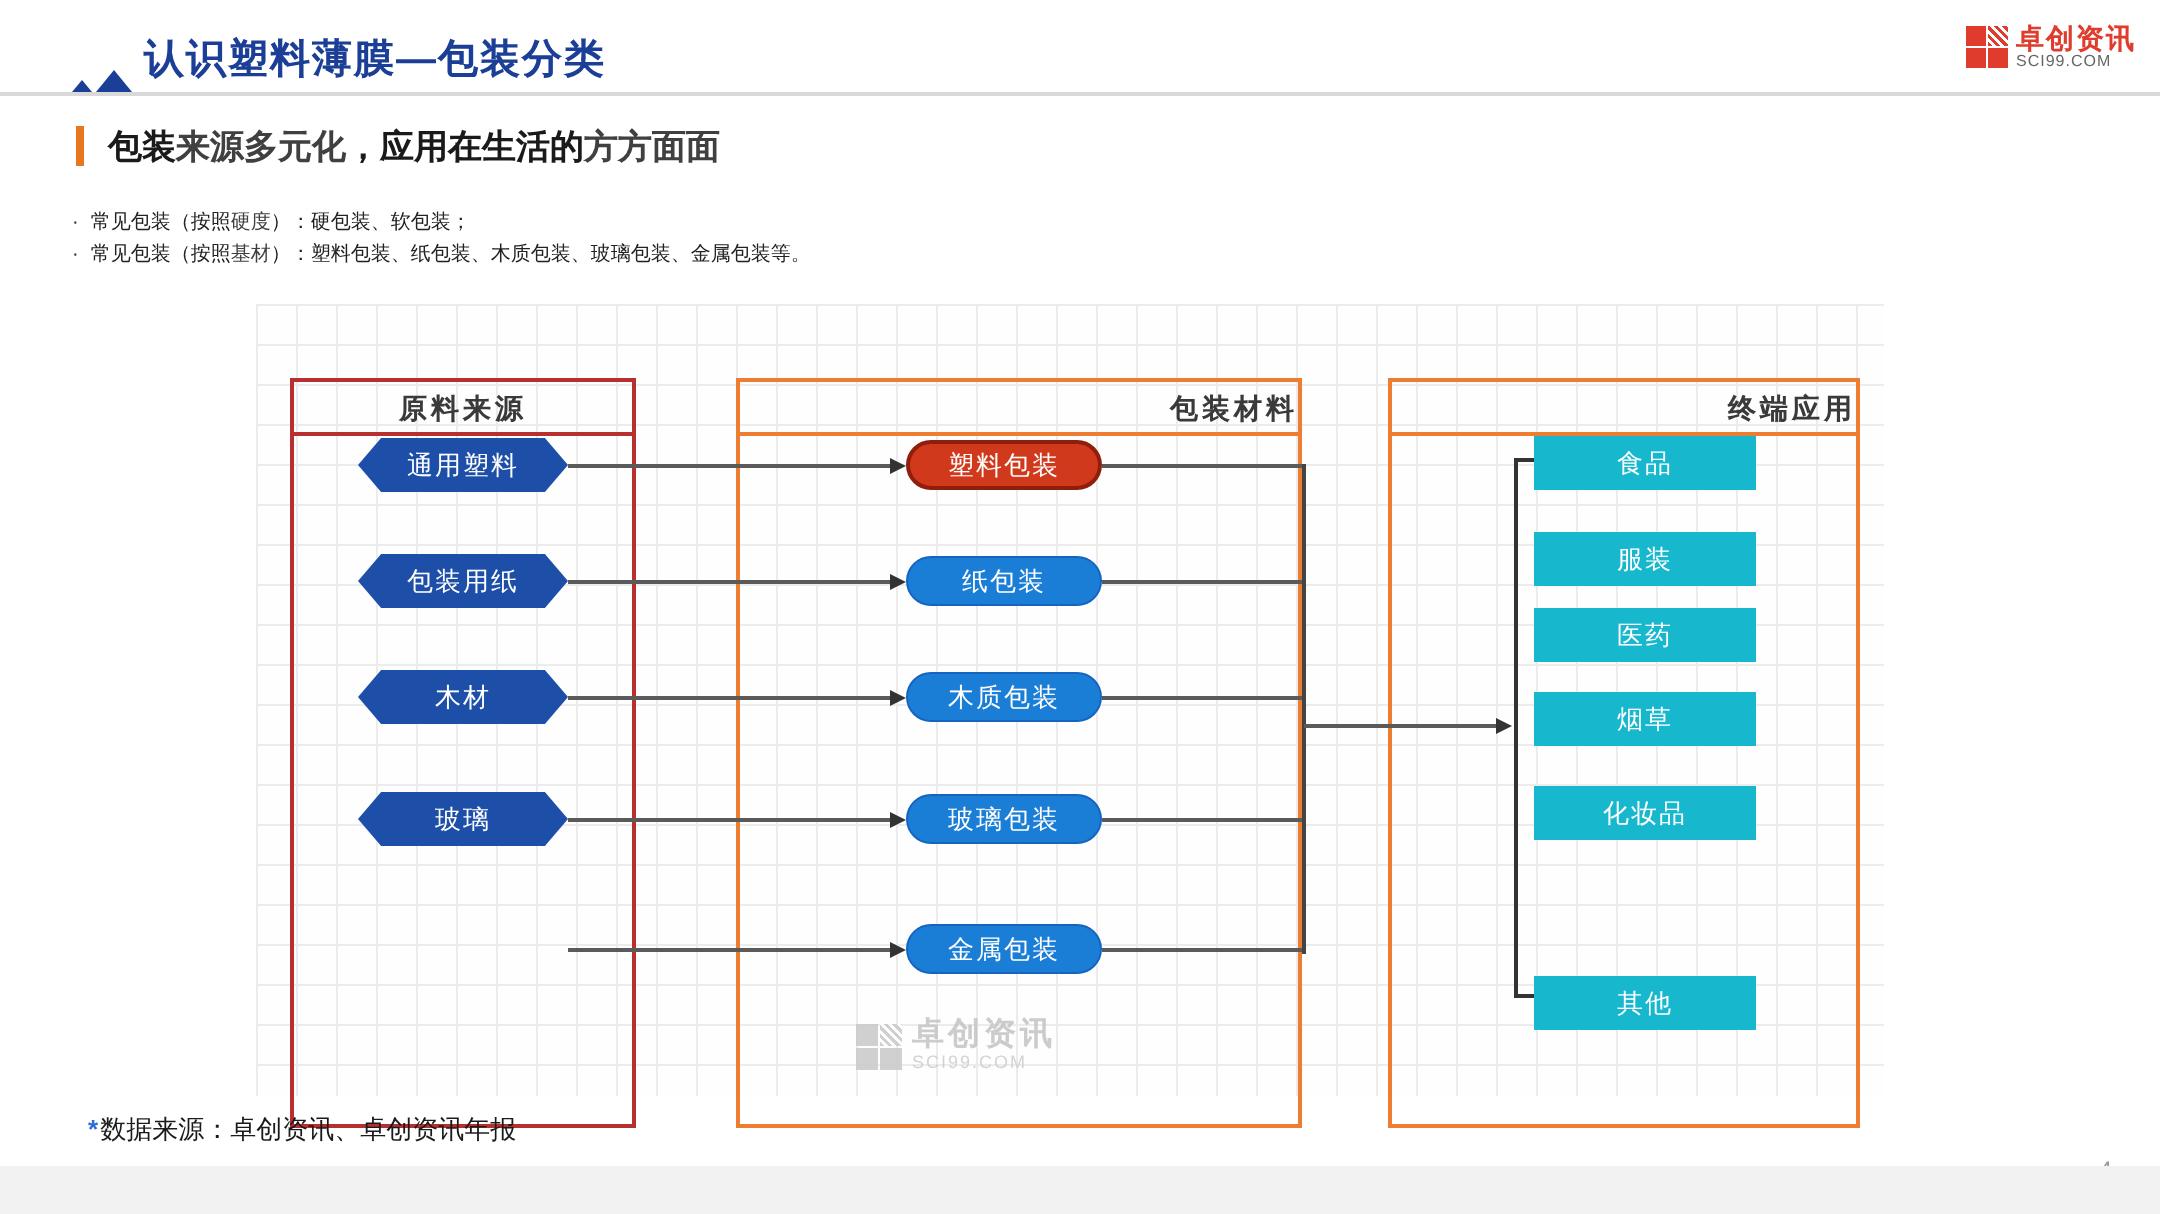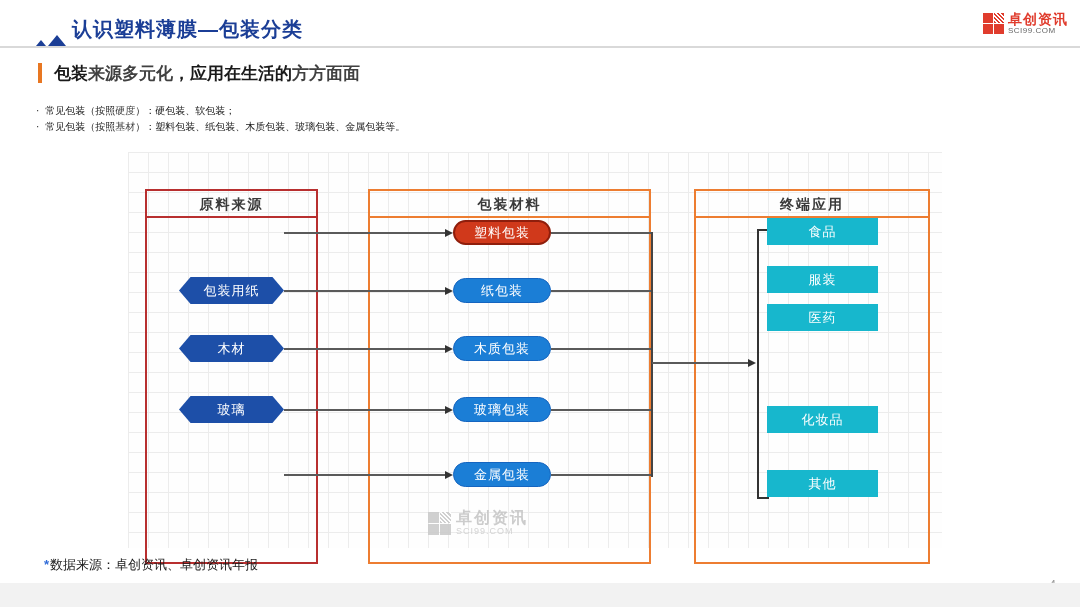--- a/index.html
+++ b/index.html
@@ -36,21 +36,21 @@
     background-image:linear-gradient(#ececec 1px, transparent 1px),
                      linear-gradient(90deg,#ececec 1px, transparent 1px);
     background-size:20px 20px; }
 
   .dbox { position:absolute; top:13px; height:375px; background:transparent;margin-top:24px; }
   .dbox-red { left:17px; width:173px; border:2px solid #b82f2f; }
   .dbox-red .dbox-title { border-bottom:2px solid #b82f2f; }
   .dbox-orange { border:2px solid #ed7d31; }
   .dbox-mid { left:240px; width:283px; }
   .dbox-right { left:566px; width:236px; }
-  .dbox-orange .dbox-title { border-bottom:2px solid #ed7d31; }
+  .dbox-orange .dbox-title { border-bottom:2px solid #ed7d31;text-align:right; }
   .dbox-title { height:27px; line-height:26px; text-align:center; font-size:14px; font-weight:bold; color:#3a3a3a; letter-spacing:2px; }
 
   .hex { position:absolute; left:51px; width:105px; height:27px; background:#1d4fa8; color:#fff;
     display:flex; align-items:center; justify-content:center; font-size:13px; letter-spacing:1px;
     clip-path:polygon(11% 0,89% 0,100% 50%,89% 100%,11% 100%,0 50%); }
 
   .pill { position:absolute; left:325px; width:98px; height:25px; border-radius:13px;
     background:#1b7ed6; border:1px solid #1565c0; color:#fff;
     display:flex; align-items:center; justify-content:center; font-size:13px; letter-spacing:1px; }
   .pill-red { background:#d0391b; border:2px solid #8f1e0c; }
@@ -116,20 +116,21 @@
     <div class="dbox dbox-red">
       <div class="dbox-title">原料来源</div>
     </div>
     <div class="dbox dbox-orange dbox-mid">
       <div class="dbox-title">包装材料</div>
     </div>
     <div class="dbox dbox-orange dbox-right">
       <div class="dbox-title">终端应用</div>
     </div>
 
+    <div class="hex" style="top:67px">通用塑料</div>
     <div class="hex" style="top:125px">包装用纸</div>
     <div class="hex" style="top:183px">木材</div>
     <div class="hex" style="top:244px">玻璃</div>
 
     <div class="conn arrowed" style="left:156px;top:80px;width:162px"></div>
     <div class="conn arrowed" style="left:156px;top:138px;width:162px"></div>
     <div class="conn arrowed" style="left:156px;top:196px;width:162px"></div>
     <div class="conn arrowed" style="left:156px;top:257px;width:162px"></div>
     <div class="conn arrowed" style="left:156px;top:322px;width:162px"></div>
 
@@ -145,22 +146,23 @@
     <div class="conn" style="left:423px;top:257px;width:101px"></div>
     <div class="conn" style="left:423px;top:322px;width:101px"></div>
     <div class="bus"></div>
 
     <div class="conn arrowed" style="left:524px;top:210px;width:97px"></div>
     <div class="bracket"></div>
 
     <div class="endrect" style="top:66px">食品</div>
     <div class="endrect" style="top:114px">服装</div>
     <div class="endrect" style="top:152px">医药</div>
-    <div class="endrect" style="top:254px">化妆品</div>
-    <div class="endrect" style="top:318px">其他</div>
+    <div class="endrect" style="top:194px">烟草</div>
+    <div class="endrect" style="top:241px">化妆品</div>
+    <div class="endrect" style="top:336px">其他</div>
 
     <div class="watermark">
       <div class="wm-mark">
         <div class="cell"></div>
         <div class="cell pat"></div>
         <div class="cell"></div>
         <div class="cell"></div>
       </div>
       <div>
         <div class="wm-cn">卓创资讯</div>

